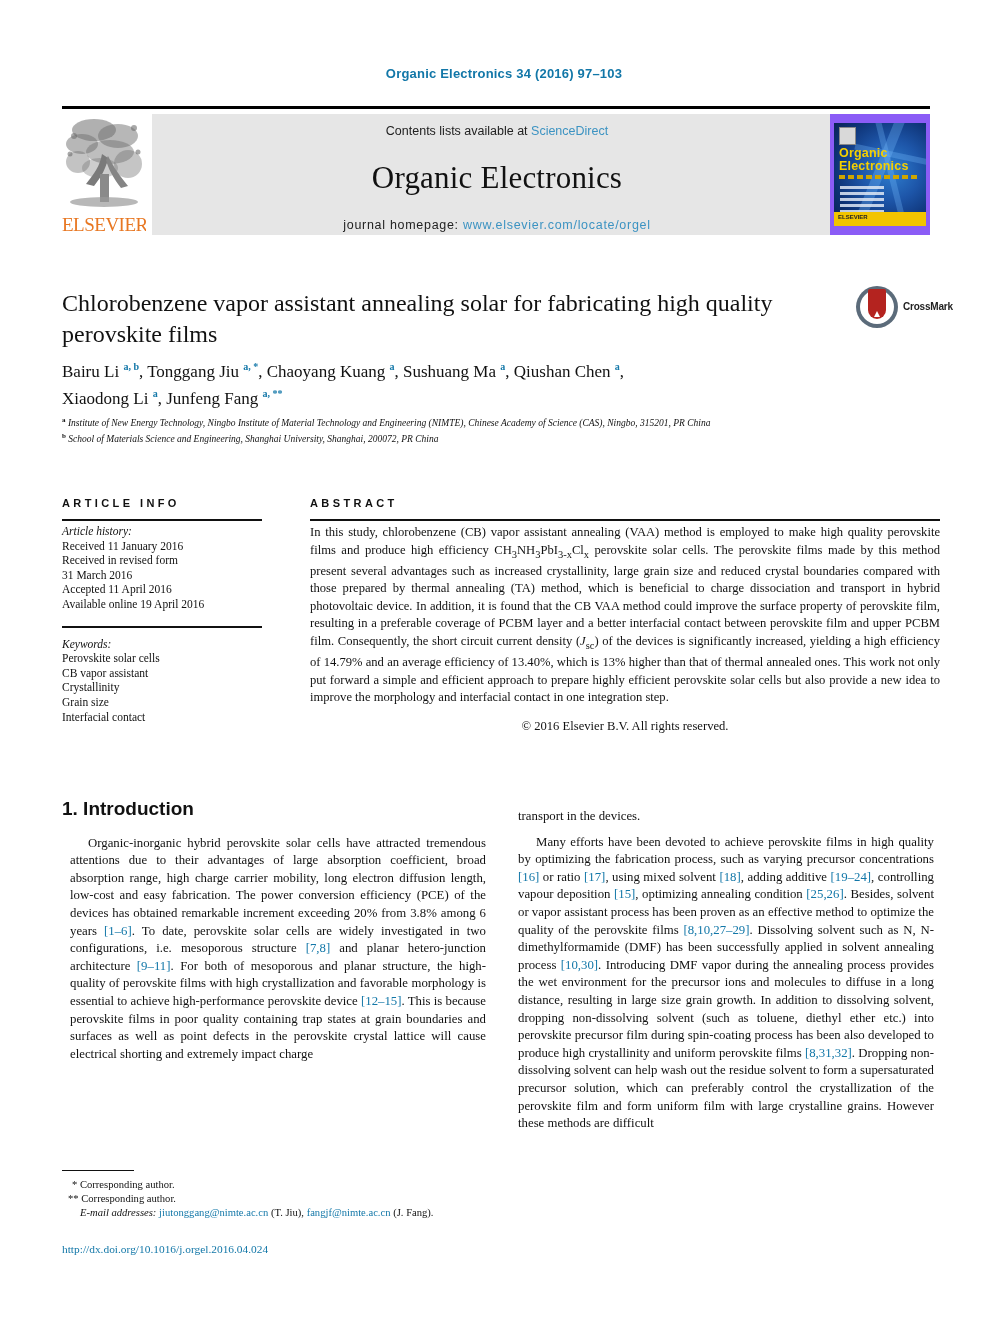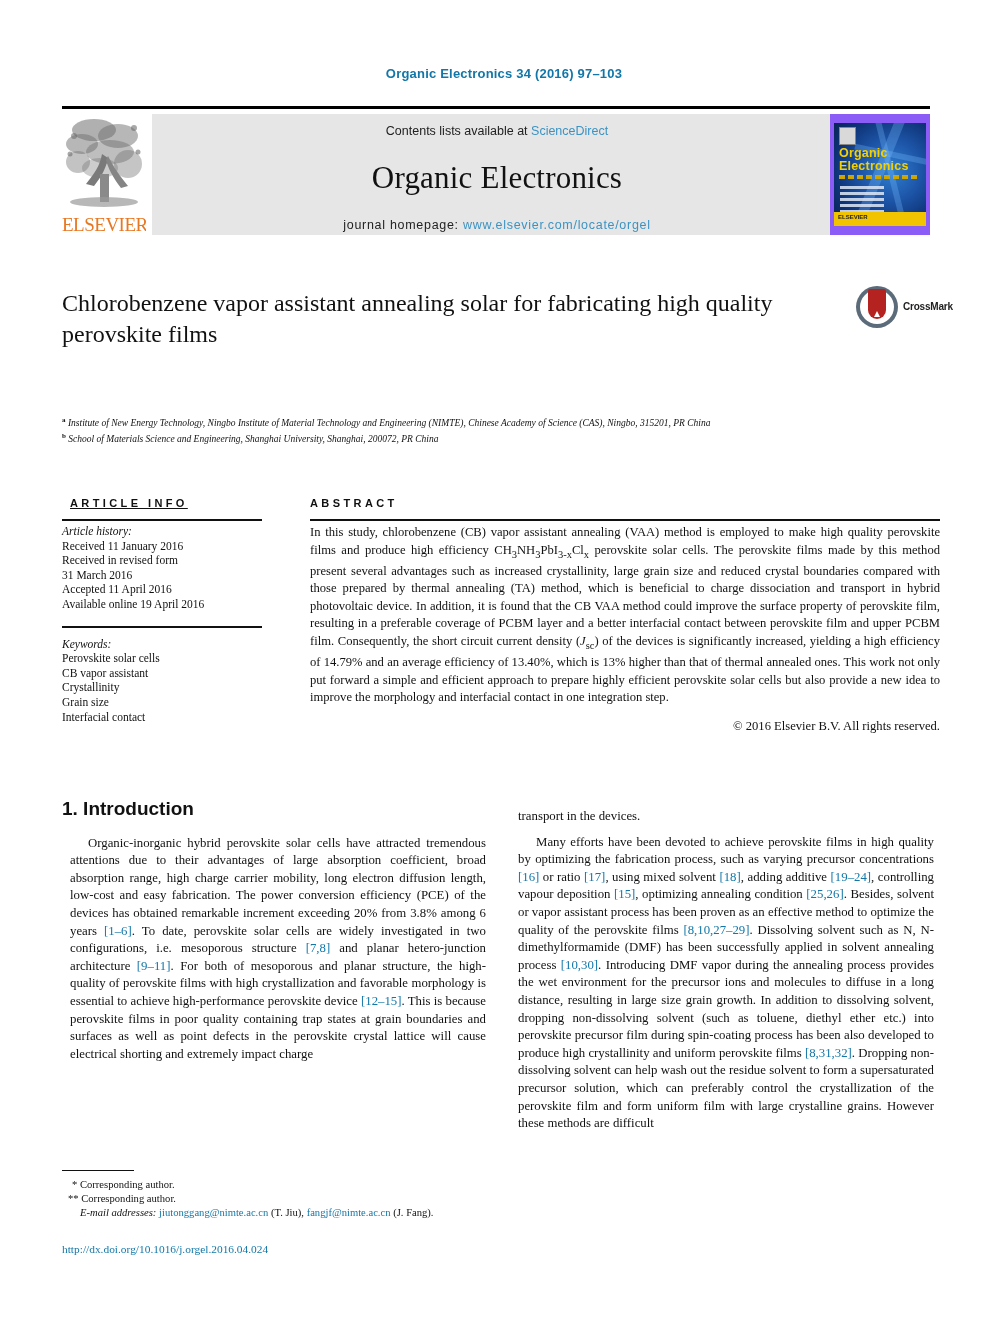--- a/index.html
+++ b/index.html
@@ -274,21 +274,21 @@
     left: 310px; top: 524px;
     width: 630px;
     font-family: "Liberation Serif", serif;
     font-size: 12.6px;
     line-height: 17.6px;
     text-align: justify;
     color: #111;
   }
   .copyright {
     margin-top: 11px;
-    text-align: right;
+    text-align: center;
     font-size: 12.6px;
   }
 
   
   .col {
     position: absolute;
     top: 800px;
     width: 432px;
     font-family: "Liberation Serif", serif;
     font-size: 12.8px;
@@ -415,27 +415,31 @@
   <div class="title">Chlorobenzene vapor assistant annealing solar for fabricating high quality perovskite films</div>
 
   <div class="crossmark">
     <div class="cm-circle">
       <div class="cm-inner"></div>
       <div class="cm-book"></div>
     </div>
     <div class="cm-label">CrossMark</div>
   </div>
 
+  <div class="authors">
+    <span>Bairu Li <sup>a, b</sup>, Tonggang Jiu <sup>a, *</sup>, Chaoyang Kuang <sup>a</sup>, Sushuang Ma <sup>a</sup>, Qiushan Chen <sup>a</sup>,</span><br>
+    <span>Xiaodong Li <sup>a</sup>, Junfeng Fang <sup>a, **</sup></span>
+  </div>
 
   <div class="affil">
     <div><sup>a</sup> <span>Institute of New Energy Technology, Ningbo Institute of Material Technology and Engineering (NIMTE), Chinese Academy of Science (CAS), Ningbo, 315201, PR China</span></div>
     <div><sup>b</sup> <span>School of Materials Science and Engineering, Shanghai University, Shanghai, 200072, PR China</span></div>
   </div>
 
-  <div class="sec-head" style="left:70px; top:497px;text-decoration:underline;">
+  <div class="sec-head" style="left:62px; top:497px;">
     <span>ARTICLE INFO</span>
   </div>
   <div class="rule-top" style="left:62px; top:519px; width:200px;"></div>
 
   <div class="sec-head" style="left:310px; top:497px;">
     <span>ABSTRACT</span>
   </div>
   <div class="rule-top" style="left:310px; top:519px; width:630px;"></div>
 
   <div class="info-col">

